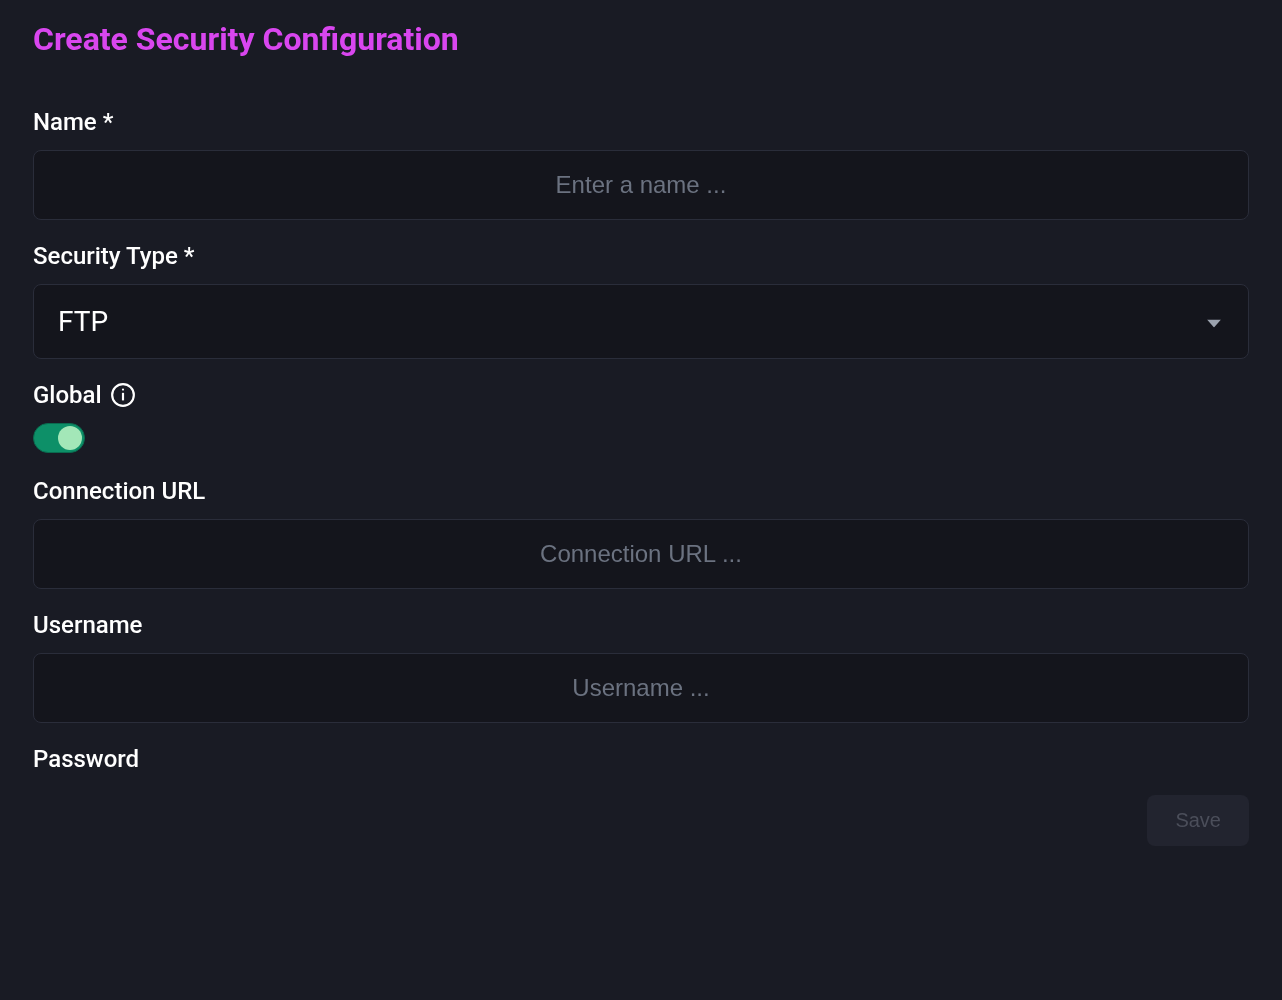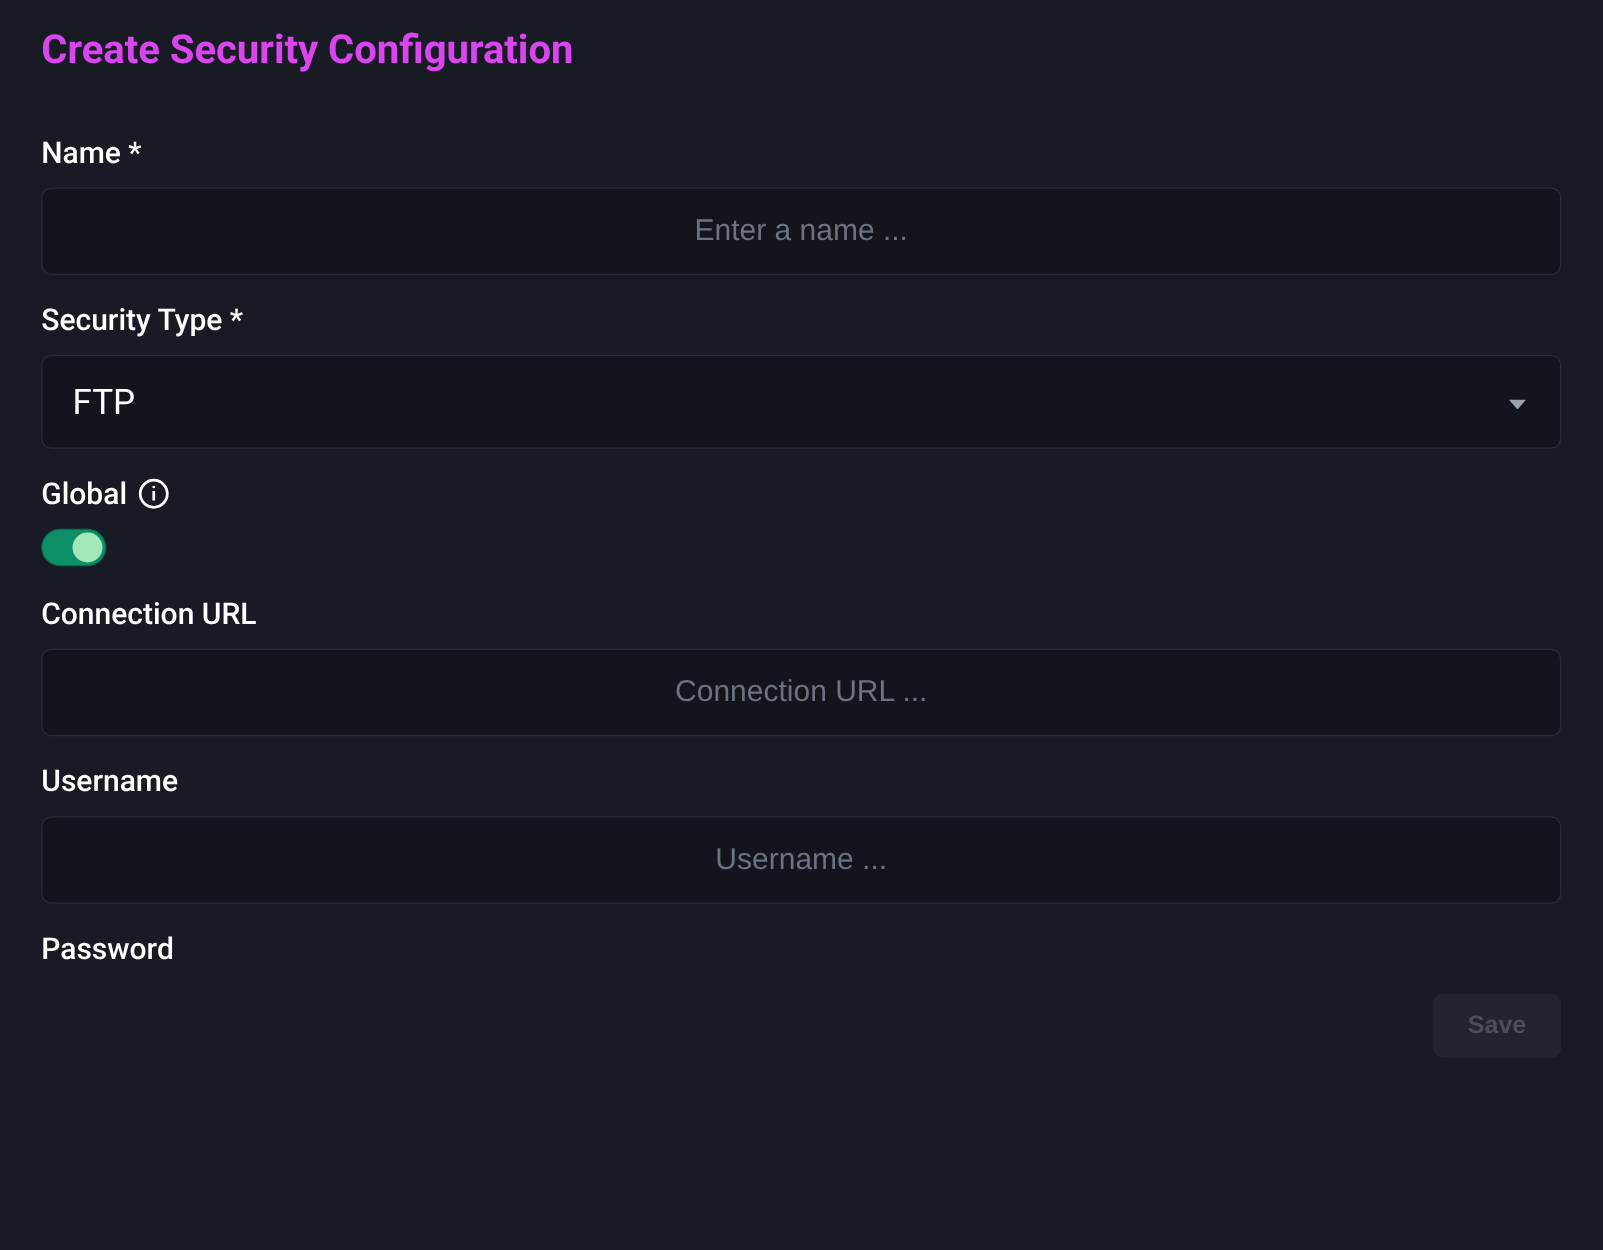--- a/index.html
+++ b/index.html
@@ -112,21 +112,21 @@
       justify-content: flex-end;
       margin-top: 20px;
     }
     .save-button {
       background-color: #22242f;
       color: #4b4e5a;
       border: none;
       border-radius: 8px;
       padding: 14px 28px;
       font-size: 20px;
-      font-weight: 700;
+      font-weight: 400;
       cursor: pointer;
     }
   </style>
 </head>
 <body>
 
 <h1 class="page-title">Create Security Configuration</h1>
 
 <div class="form-group">
   <div class="field-label">Name *</div>

